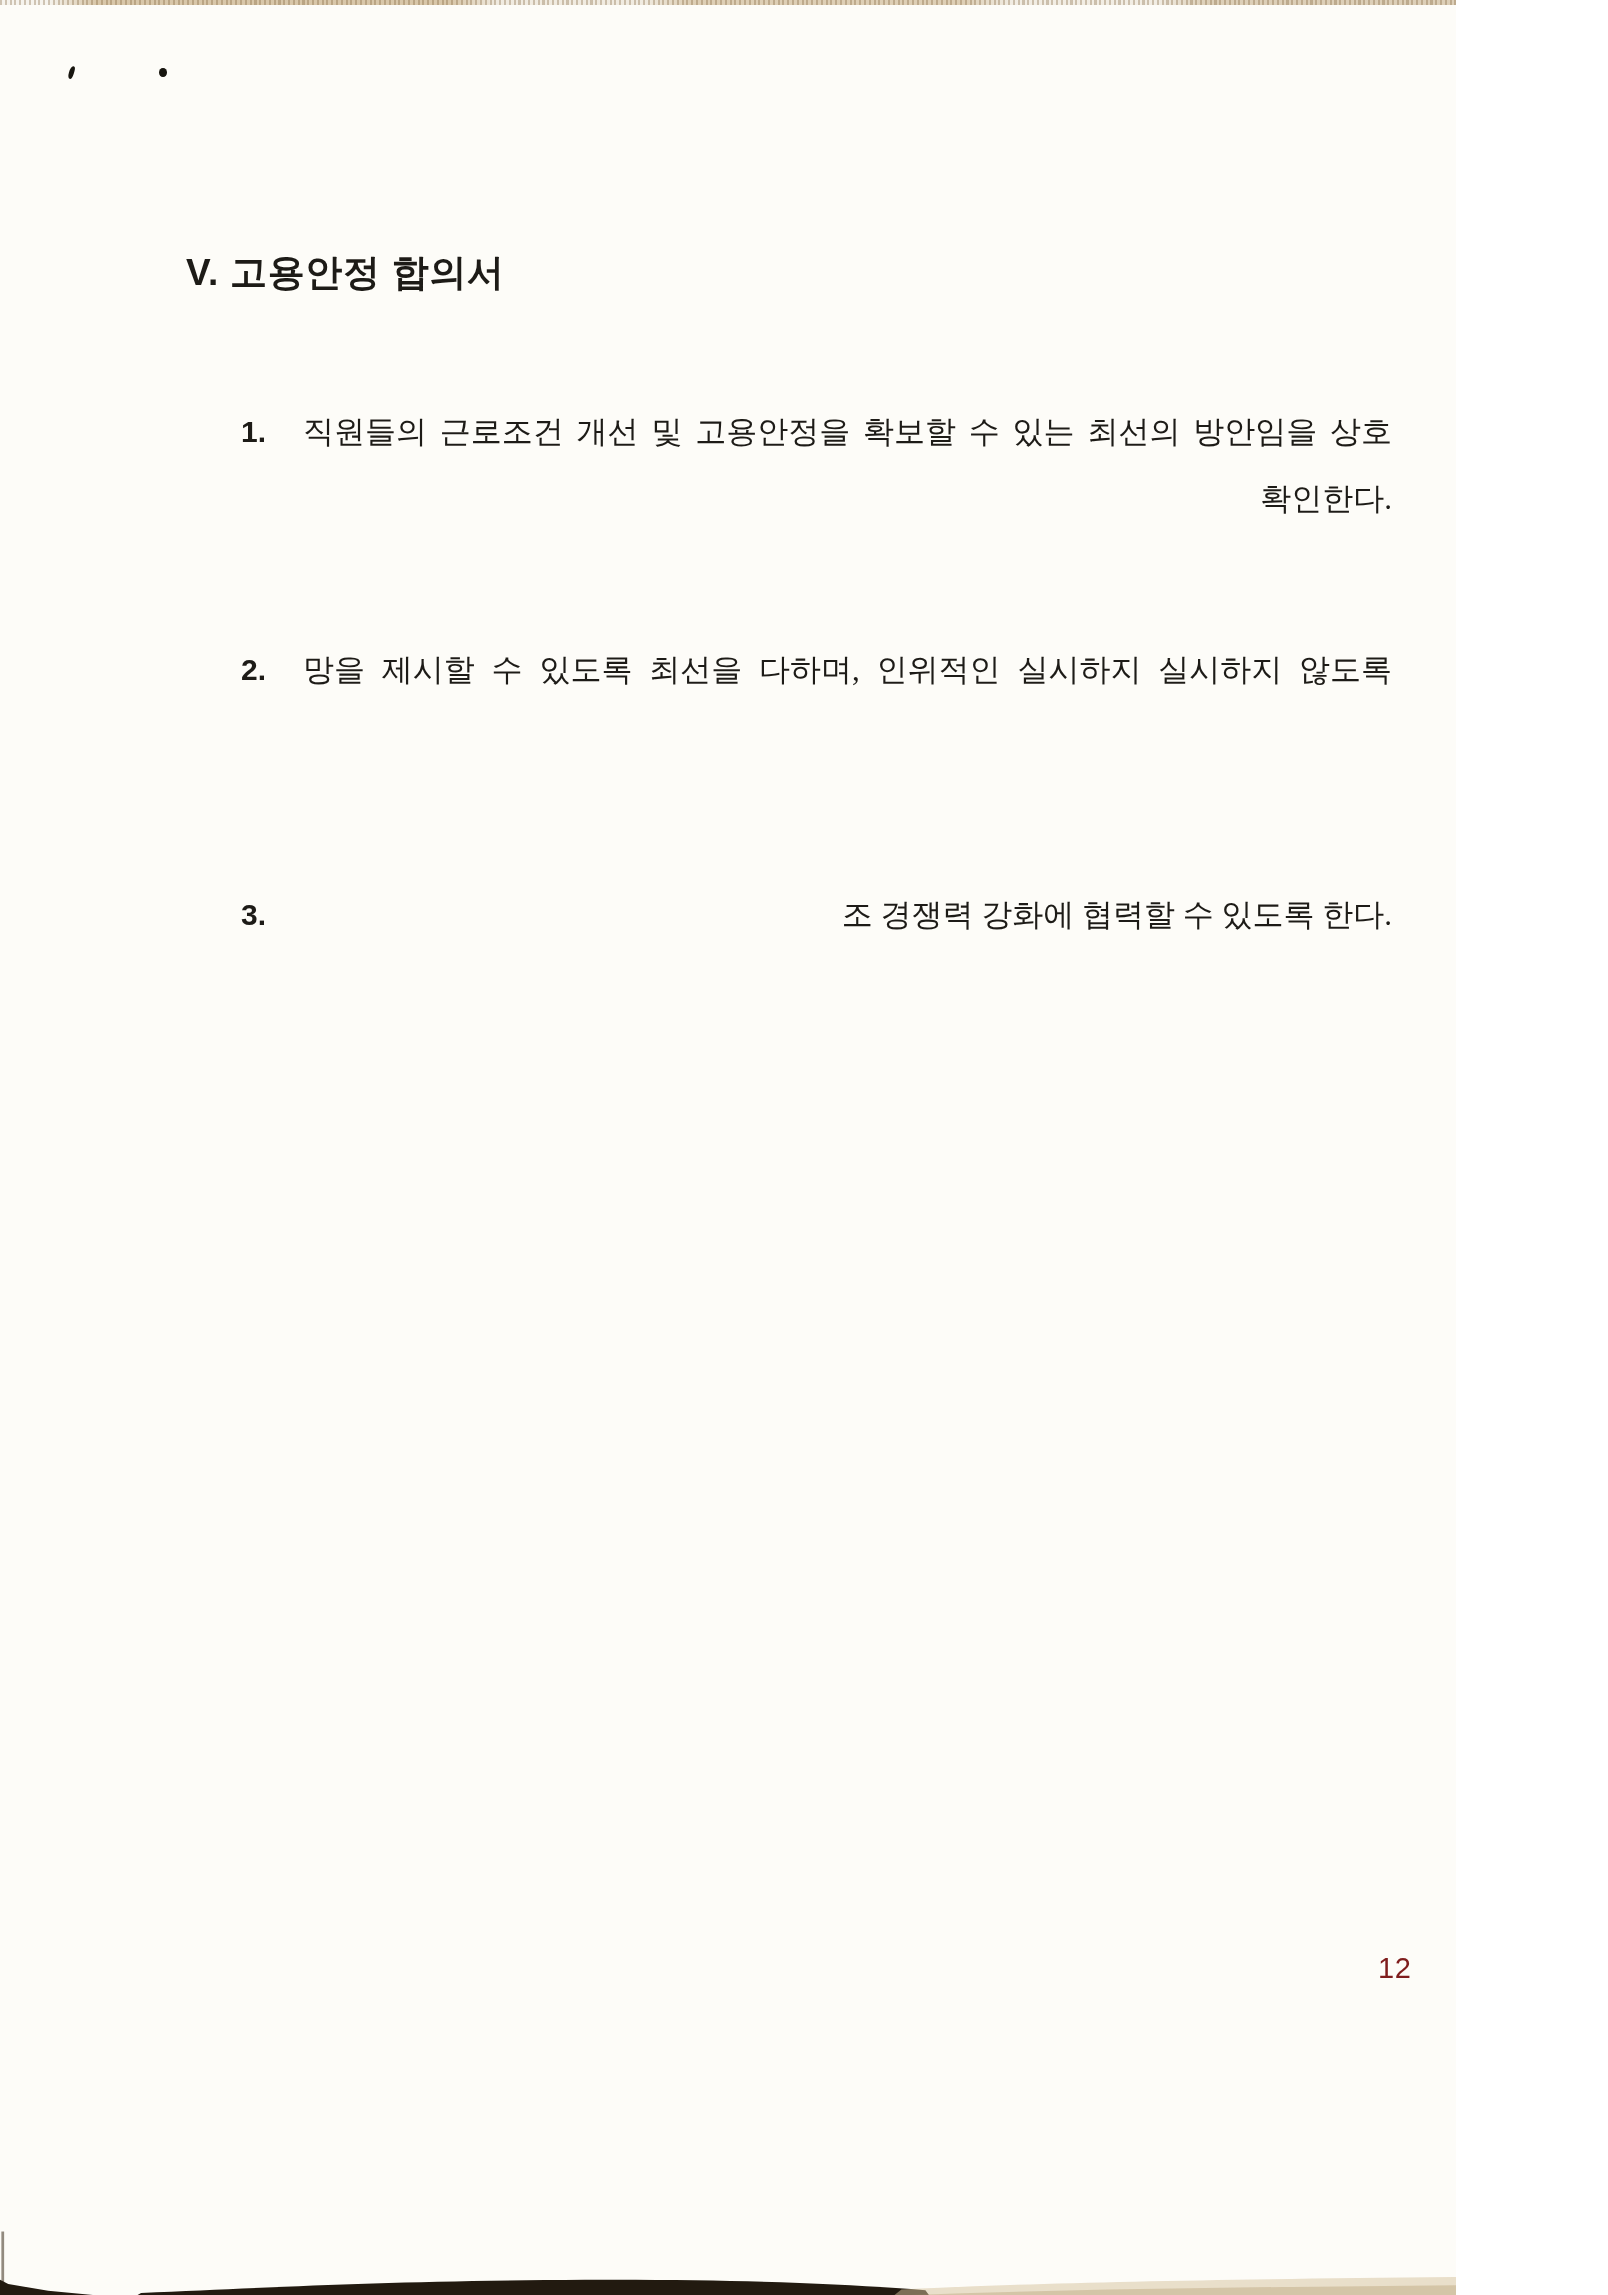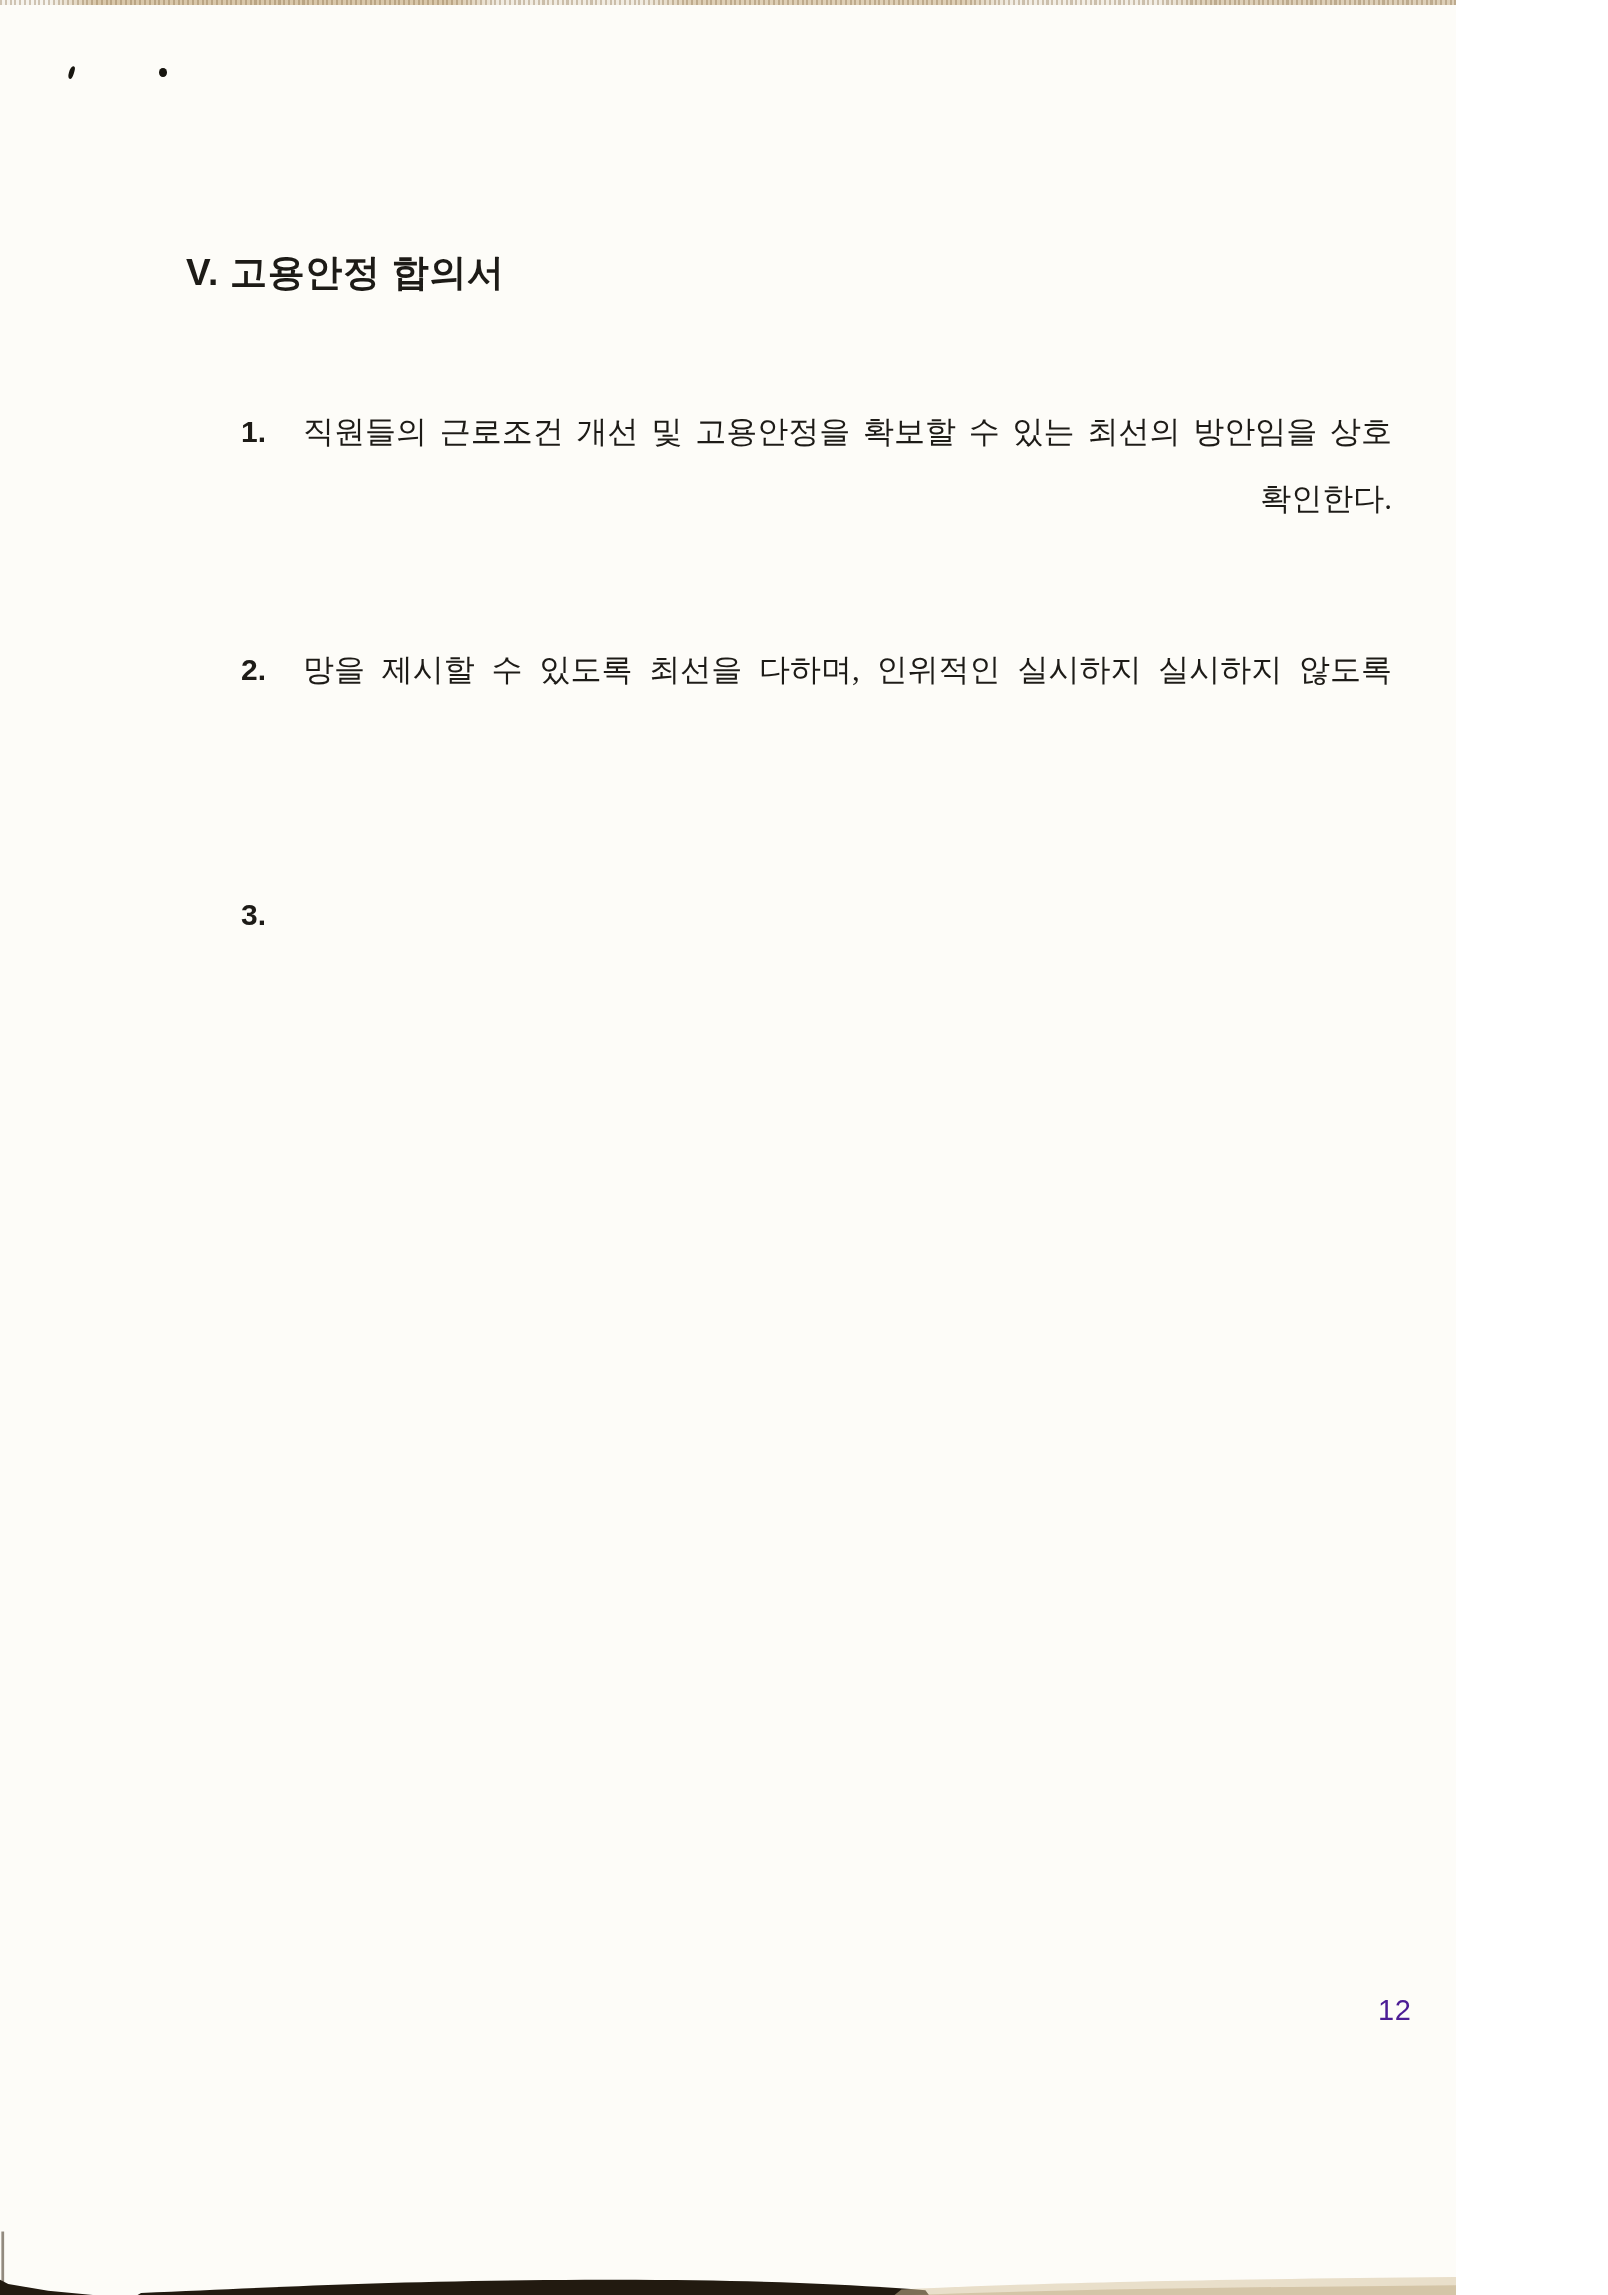--- a/index.html
+++ b/index.html
@@ -80,25 +80,25 @@
     font-size: 31px;
     line-height: 67px;
     word-break: keep-all;
   }
   .line { min-height: 67px; }
   .line.j { text-align: justify; text-align-last: justify; }
   .line.l { text-align: right; }
 
   .page-number {
     position: absolute;
-    left: 1378px; top: 1994px;
+    left: 1378px; top: 1952px;
     font-family: "Liberation Sans", "DejaVu Sans", sans-serif;
     font-size: 29px;
     font-weight: 400;
-    color: #4c1d95;
+    color: #7f1d1d;
     letter-spacing: 0.7px;
   }
 </style>
 </head>
 <body>
 
 <div class="page">
 
   <div class="top-strip"></div>
 
@@ -117,20 +117,21 @@
     </li>
     <li class="item item-2">
       <span class="num">2.</span>
       <div class="lines">
         <div class="line j">망을 제시할 수 있도록 최선을 다하며, 인위적인 실시하지 실시하지 않도록</div>
       </div>
     </li>
     <li class="item item-3">
       <span class="num">3.</span>
       <div class="lines">
+        <div class="line l">조 경쟁력 강화에 협력할 수 있도록 한다.</div>
       </div>
     </li>
   </ol>
 
   <div class="page-number">12</div>
 
   <svg class="bottom-artifact" viewBox="0 0 2337 100" preserveAspectRatio="none" aria-hidden="true">
 
     <rect x="2" y="8" width="4" height="92" fill="#3a2c1c" opacity="0.55"></rect>
 

